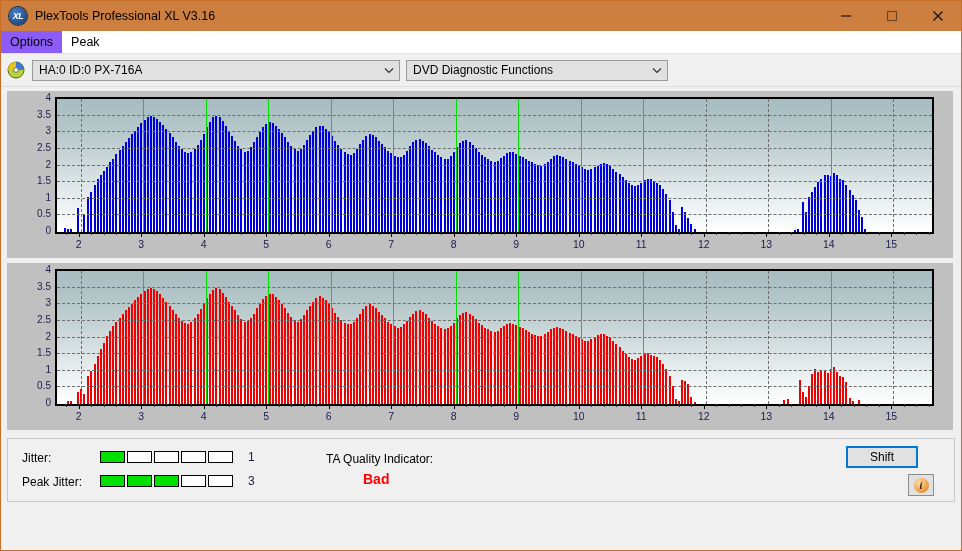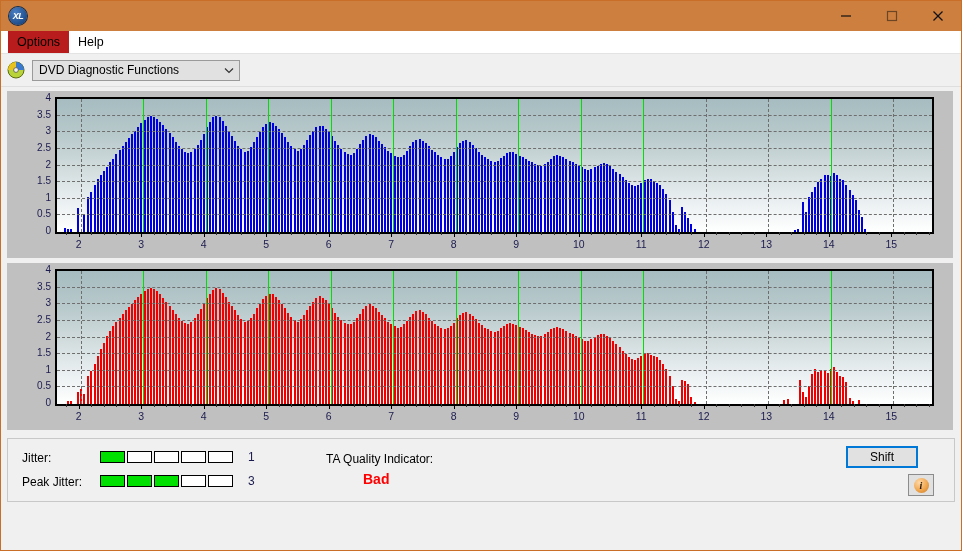--- a/index.html
+++ b/index.html
@@ -70,21 +70,21 @@
     align-items: stretch;
     border-bottom: 1px solid #e3e3e3;
     flex: none;
   }
   .menu-item {
     padding: 0 9px;
     display: flex; align-items: center;
     font-size: 12.5px;
     color: #000;
   }
-  .menu-item.hl { background: #b91c1c; margin-left: 7px; }
+  .menu-item.hl { background: #8b5cf6; }
   
   .toolbar {
     height: 32px;
     background: #f0f0f0;
     display: flex;
     align-items: center;
     padding: 0 6px;
     gap: 6px;
     flex: none;
     border-bottom: 1px solid #dedede;
@@ -110,21 +110,21 @@
     white-space: nowrap;
     overflow: hidden;
   }
   .combo .carrow {
     position: absolute;
     right: 5px; top: 0; bottom: 0;
     display: flex; align-items: center;
     color: #333;
   }
   #combo-drive { width: 368px; }
-  #combo-func  { width: 208px; }
+  #combo-func  { width: 262px; }
   #combo-test  { width: 260px; }
   
   .charts {
     padding: 4px 6px 0 6px;
     flex: none;
   }
   .chart-panel {
     position: relative;
     width: 946px;
     height: 167px;
@@ -295,20 +295,21 @@
     padding-left: 5px;
   }
 </style>
 </head>
 <body>
 
 <div class="window">
 
   <div class="titlebar">
     <div class="app-icon">XL</div>
+    <div class="title-text">PlexTools Professional XL V3.16</div>
     <div class="win-buttons">
       <div class="win-btn">
         <svg width="12" height="12" viewBox="0 0 12 12">
             <line x1="1" y1="6" x2="11" y2="6" stroke="#111" stroke-width="1.2"></line>
           </svg>
       </div>
       <div class="win-btn">
         <svg width="12" height="12" viewBox="0 0 12 12">
             <rect x="1.5" y="1.5" width="9" height="9" fill="none" stroke="#6b4524" stroke-width="1.2"></rect>
           </svg>
@@ -317,30 +318,38 @@
         <svg width="12" height="12" viewBox="0 0 12 12">
             <line x1="1.5" y1="1.5" x2="10.5" y2="10.5" stroke="#111" stroke-width="1.2"></line>
             <line x1="10.5" y1="1.5" x2="1.5" y2="10.5" stroke="#111" stroke-width="1.2"></line>
           </svg>
       </div>
     </div>
   </div>
 
   <div class="menubar">
     <div class="menu-item hl">Options</div>
-    <div class="menu-item">Help</div>
+    <div class="menu-item">Peak</div>
   </div>
 
   <div class="toolbar">
     <svg class="drive-icon" viewBox="0 0 18 18">
       <circle cx="9" cy="9" r="8" fill="#b8d43a" stroke="#5a6a10" stroke-width="1"></circle>
       <path d="M9 1 A8 8 0 0 1 17 9 L9 9 Z" fill="#3a7ad0"></path>
       <path d="M1 9 A8 8 0 0 1 9 1 L9 9 Z" fill="#e8c21e"></path>
       <circle cx="9" cy="9" r="2.4" fill="#f2f2f2" stroke="#555" stroke-width="0.8"></circle>
     </svg>
+    <div class="combo" id="combo-drive">
+      <div class="cval">HA:0 ID:0  PX-716A</div>
+      <div class="carrow">
+        <svg width="10" height="7" viewBox="0 0 10 7">
+            <polyline points="1,1.5 5,5.5 9,1.5" fill="none" stroke="#333" stroke-width="1.2"></polyline>
+          </svg>
+      </div>
+    </div>
     <div class="combo" id="combo-func">
       <div class="cval">DVD Diagnostic Functions</div>
       <div class="carrow">
         <svg width="10" height="7" viewBox="0 0 10 7">
             <polyline points="1,1.5 5,5.5 9,1.5" fill="none" stroke="#333" stroke-width="1.2"></polyline>
           </svg>
       </div>
     </div>
   </div>
 

